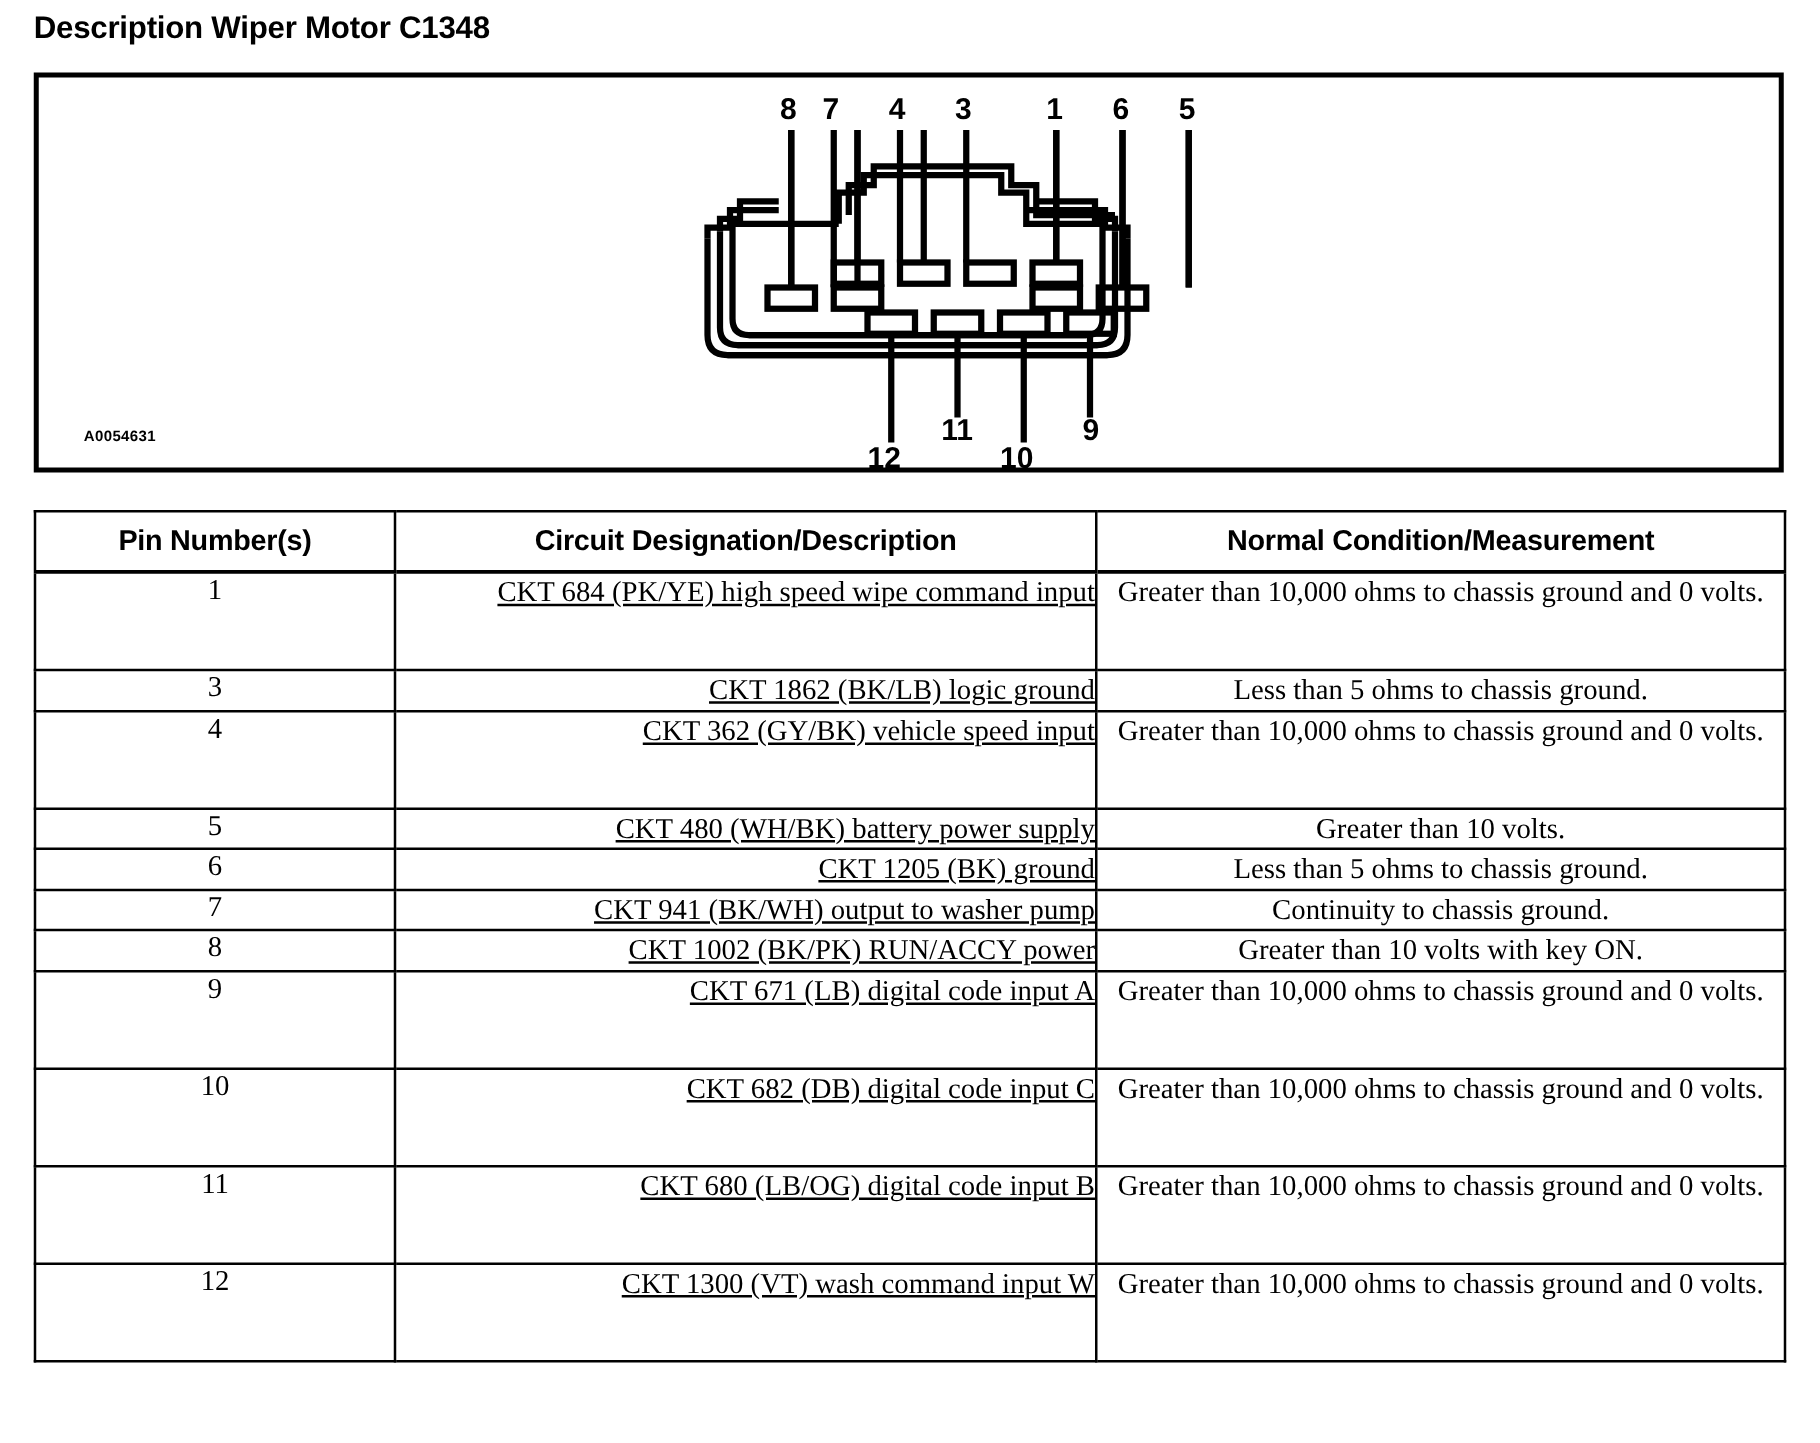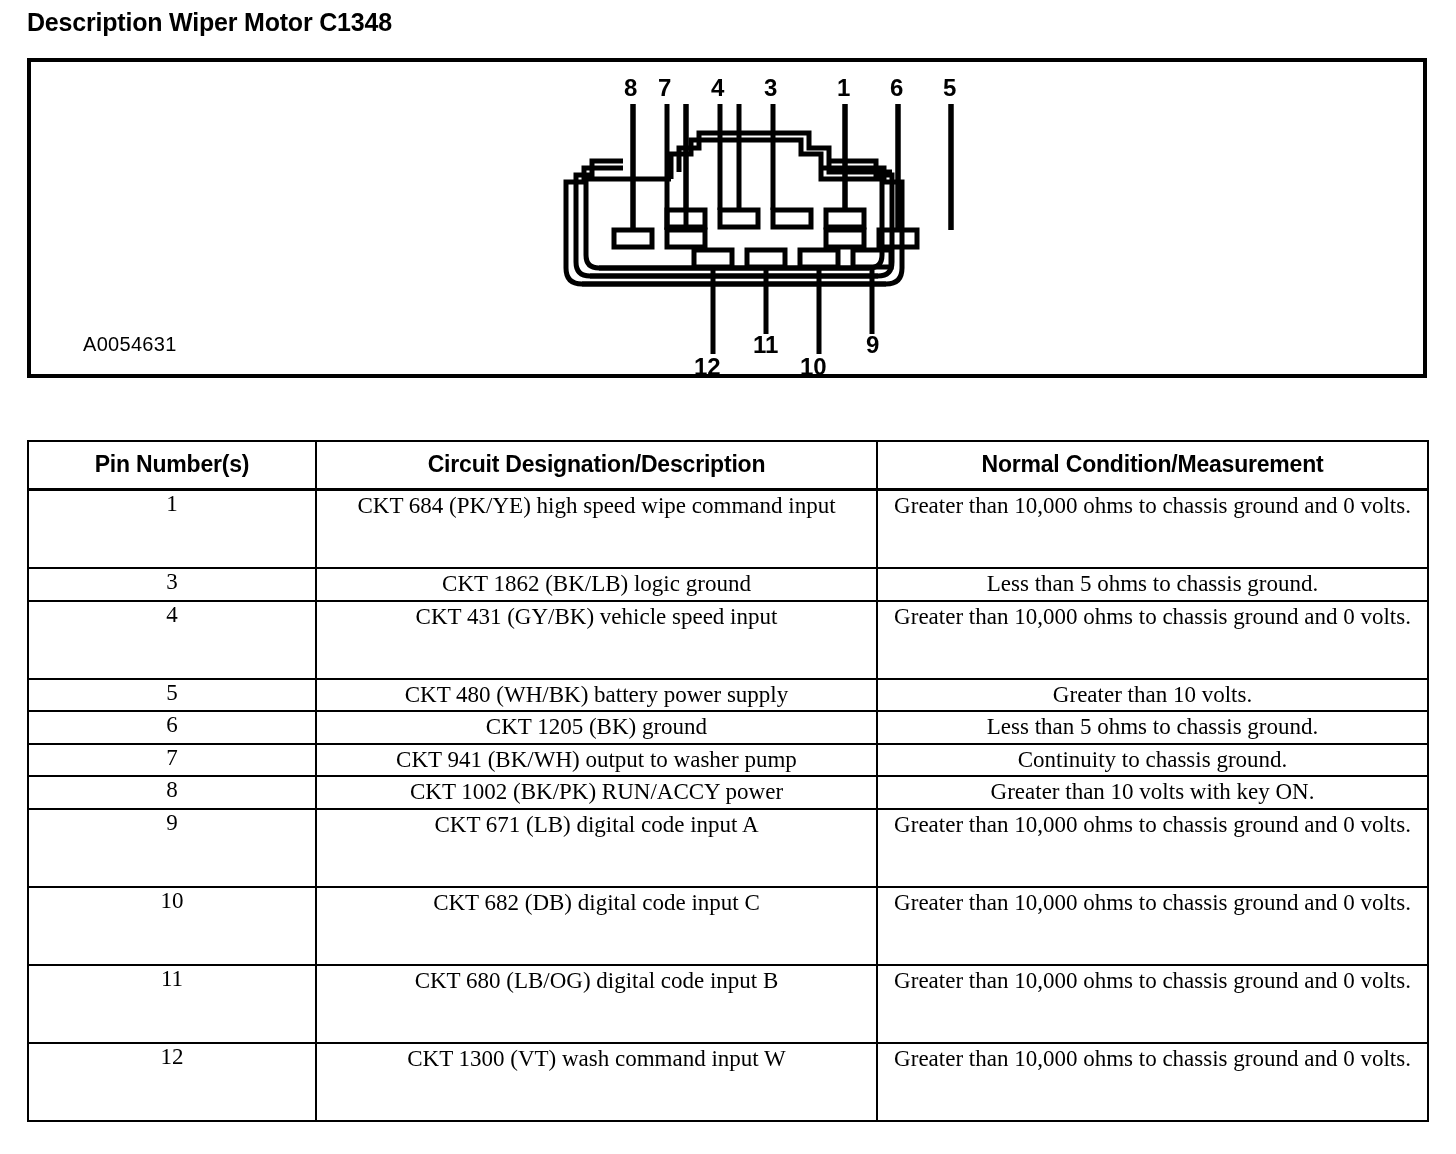--- a/index.html
+++ b/index.html
@@ -34,40 +34,39 @@
     left: 27px;
     top: 58px;
     width: 1400px;
     height: 320px;
     border: 4px solid #000;
     box-sizing: border-box;
     background: #fff;
   }
   .diagram-code {
     position: absolute;
-    left: 52px;
+    left: 36px;
     bottom: 18px;
     font-family: "Liberation Sans", sans-serif;
-    font-weight: normal;
-    font-size: 20px;
+    font-weight: bold;
+    font-size: 12px;
     letter-spacing: 0.3px;
   }
   .connector-svg {
     position: absolute;
     left: 0;
     top: 0;
   }
 
   
   .pin-table-wrap {
     position: absolute;
     left: 27px;
     top: 408px;
     width: 1400px;
-    margin-top: 32px;
   }
   table.pin-table {
     border-collapse: collapse;
     width: 1400px;
     table-layout: fixed;
     background: #fff;
   }
   table.pin-table col.c-pin   { width: 288px; }
   table.pin-table col.c-desc  { width: 561px; }
   table.pin-table col.c-meas  { width: 551px; }
@@ -87,24 +86,25 @@
     padding: 9px 6px 10px 6px;
     letter-spacing: -0.2px;
     white-space: nowrap;
   }
   td.cell-pin {
     text-align: center;
     font-size: 23px;
     padding: 9px 6px 12px 6px;
   }
   td.cell-desc {
-    text-align: center;
+    text-align: right;
     font-size: 23px;
     line-height: 1.33;
     padding: 9px 10px 12px 10px;
+    text-decoration: underline;
   }
   td.cell-meas {
     text-align: center;
     font-size: 23px;
     line-height: 1.33;
     padding: 9px 10px 12px 12px;
   }
   tr.row-tall td { height: 76px; }
 </style>
 </head>
@@ -238,21 +238,21 @@
           <td class="cell-desc">CKT 684 (PK/YE) high speed wipe command input</td>
           <td class="cell-meas">Greater than 10,000 ohms to chassis ground and 0 volts.</td>
         </tr>
         <tr>
           <td class="cell-pin">3</td>
           <td class="cell-desc">CKT 1862 (BK/LB) logic ground</td>
           <td class="cell-meas">Less than 5 ohms to chassis ground.</td>
         </tr>
         <tr class="row-tall">
           <td class="cell-pin">4</td>
-          <td class="cell-desc">CKT 431 (GY/BK) vehicle speed input</td>
+          <td class="cell-desc">CKT 362 (GY/BK) vehicle speed input</td>
           <td class="cell-meas">Greater than 10,000 ohms to chassis ground and 0 volts.</td>
         </tr>
         <tr>
           <td class="cell-pin">5</td>
           <td class="cell-desc">CKT 480 (WH/BK) battery power supply</td>
           <td class="cell-meas">Greater than 10 volts.</td>
         </tr>
         <tr>
           <td class="cell-pin">6</td>
           <td class="cell-desc">CKT 1205 (BK) ground</td>

